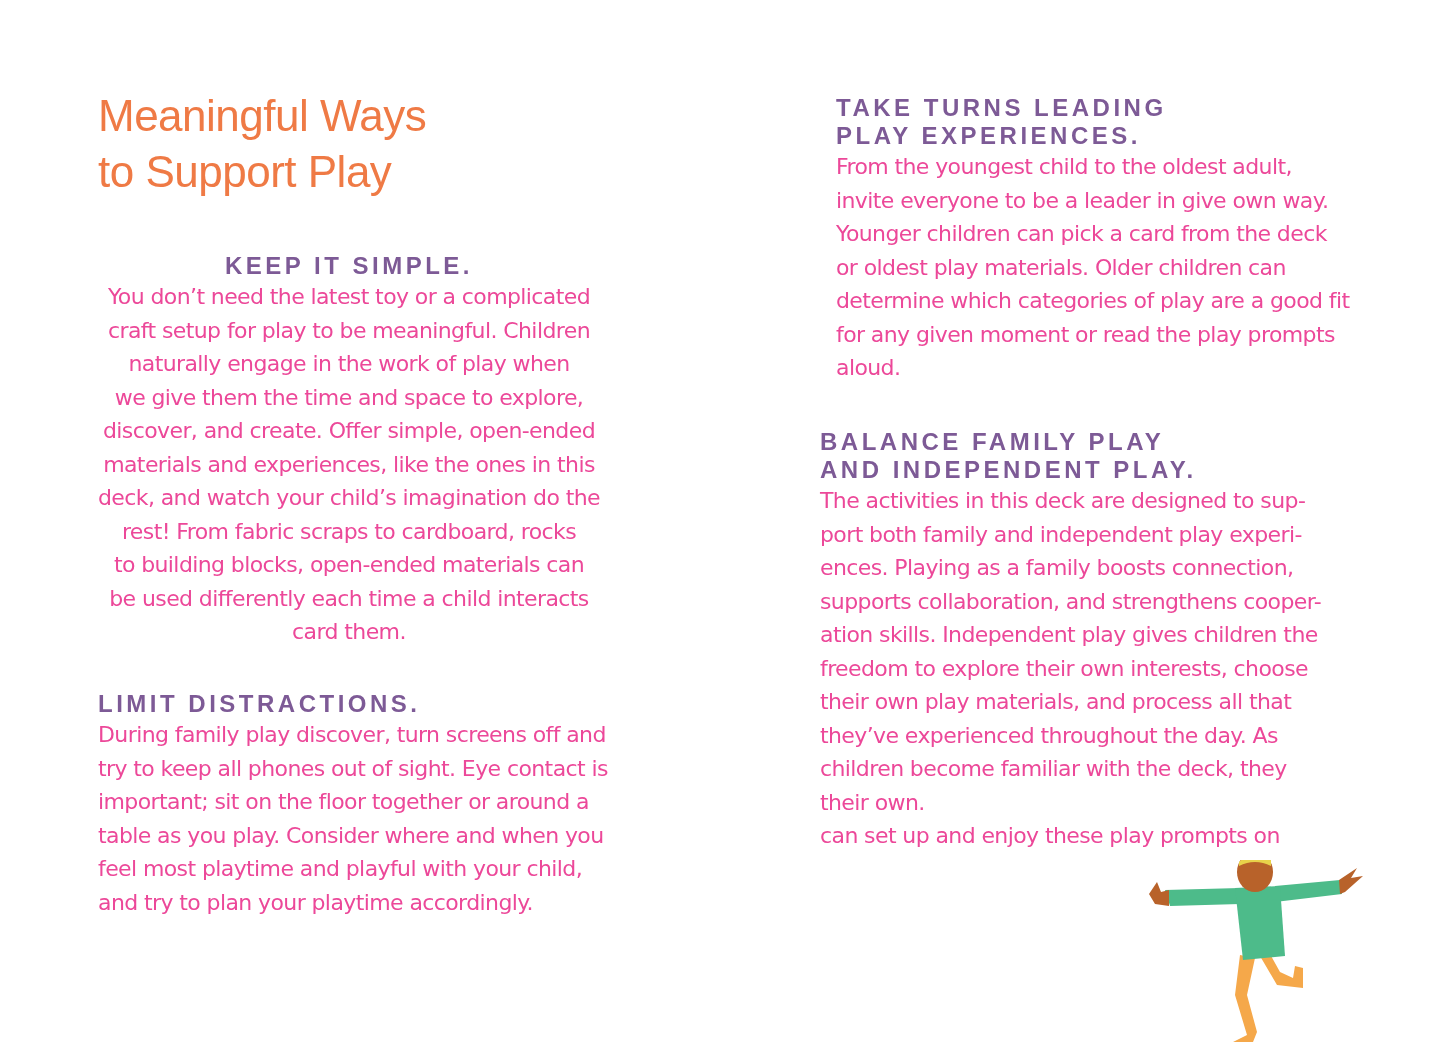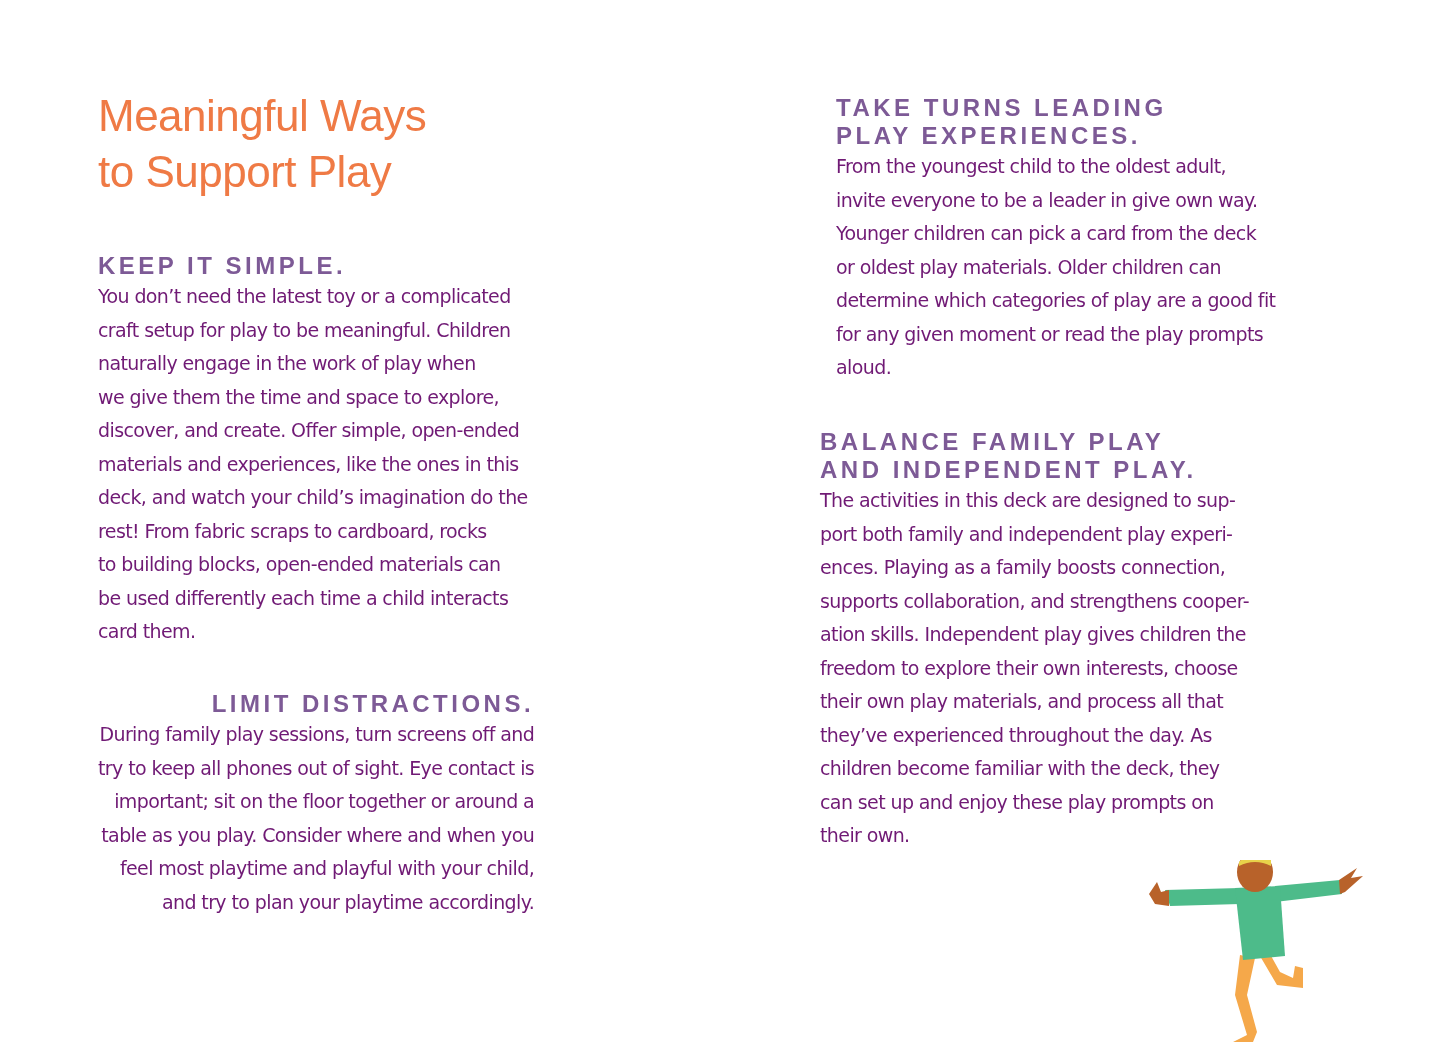--- a/index.html
+++ b/index.html
@@ -1,22 +1,22 @@
 <!DOCTYPE html>
 <html><head>
 <meta charset="utf-8">
 <style>
   html, body { margin: 0; padding: 0; background: #ffffff; }
   body { width: 1445px; height: 1063px; position: relative; overflow: hidden; font-family: "DejaVu Sans", sans-serif; }
   .page-title { position: absolute; left: 98px; top: 88px; margin: 0; color: #ef7a45; font-family: "Liberation Sans", sans-serif; font-weight: normal; font-size: 44px; line-height: 56px; letter-spacing: -0.5px; }
   .section { position: absolute; }
   .heading { margin: 0; color: #7d5a96; font-family: "Liberation Sans", sans-serif; font-weight: bold; font-size: 24px; letter-spacing: 3.5px; line-height: 28px; }
-  .body-line { display: block; color: #701a75; font-family: "DejaVu Sans", sans-serif; font-size: 19px; line-height: 33.5px; white-space: nowrap; letter-spacing: -0.6px; }
-  #sec1 { left: 98px; top: 252px; }
-  #sec2 { left: 98px; top: 690px; text-align: right; }
+  .body-line { display: block; color: #ec4899; font-family: "DejaVu Sans", sans-serif; font-size: 22px; line-height: 33.5px; white-space: nowrap; letter-spacing: -0.6px; }
+  #sec1 { left: 98px; top: 252px; text-align: center; }
+  #sec2 { left: 98px; top: 690px; }
   #sec3 { left: 820px; top: 94px; margin-left: 16px; }
   #sec4 { left: 820px; top: 428px; }
   .figure { position: absolute; left: 1135px; top: 860px; width: 240px; height: 190px; }
 </style>
 </head>
 <body>
 
 <h1 class="page-title">
   <span style="display:block">Meaningful Ways</span>
   <span style="display:block">to Support Play</span>
@@ -39,21 +39,21 @@
     <span class="body-line">be used differently each time a child interacts</span>
     <span class="body-line">card them.</span>
   </div>
 </div>
 
 <div class="section" id="sec2">
   <h2 class="heading">
     <span>LIMIT DISTRACTIONS.</span>
   </h2>
   <div>
-    <span class="body-line">During family play sessions, turn screens off and</span>
+    <span class="body-line">During family play discover, turn screens off and</span>
     <span class="body-line">try to keep all phones out of sight. Eye contact is</span>
     <span class="body-line">important; sit on the floor together or around a</span>
     <span class="body-line">table as you play. Consider where and when you</span>
     <span class="body-line">feel most playtime and playful with your child,</span>
     <span class="body-line">and try to plan your playtime accordingly.</span>
   </div>
 </div>
 
 <div class="section" id="sec3">
   <h2 class="heading">
@@ -79,22 +79,22 @@
   <div>
     <span class="body-line">The activities in this deck are designed to sup-</span>
     <span class="body-line">port both family and independent play experi-</span>
     <span class="body-line">ences. Playing as a family boosts connection,</span>
     <span class="body-line">supports collaboration, and strengthens cooper-</span>
     <span class="body-line">ation skills. Independent play gives children the</span>
     <span class="body-line">freedom to explore their own interests, choose</span>
     <span class="body-line">their own play materials, and process all that</span>
     <span class="body-line">they’ve experienced throughout the day. As</span>
     <span class="body-line">children become familiar with the deck, they</span>
+    <span class="body-line">their own.</span>
     <span class="body-line">can set up and enjoy these play prompts on</span>
-    <span class="body-line">their own.</span>
   </div>
 </div>
 
 <div class="figure">
   <svg width="240" height="190" viewBox="0 0 240 190">
 
     <path d="M105 95 L100 135 L112 175 L98 182 L118 182 L122 172 L112 135 L120 98 Z" fill="#f5a84a"></path>
     <path d="M125 96 L142 125 L168 128 L168 108 L160 106 L158 118 L145 112 L135 94 Z" fill="#f5a84a"></path>
 
     <path d="M30 30 L105 28 L105 44 L35 46 Z" fill="#4dbb8a"></path>

